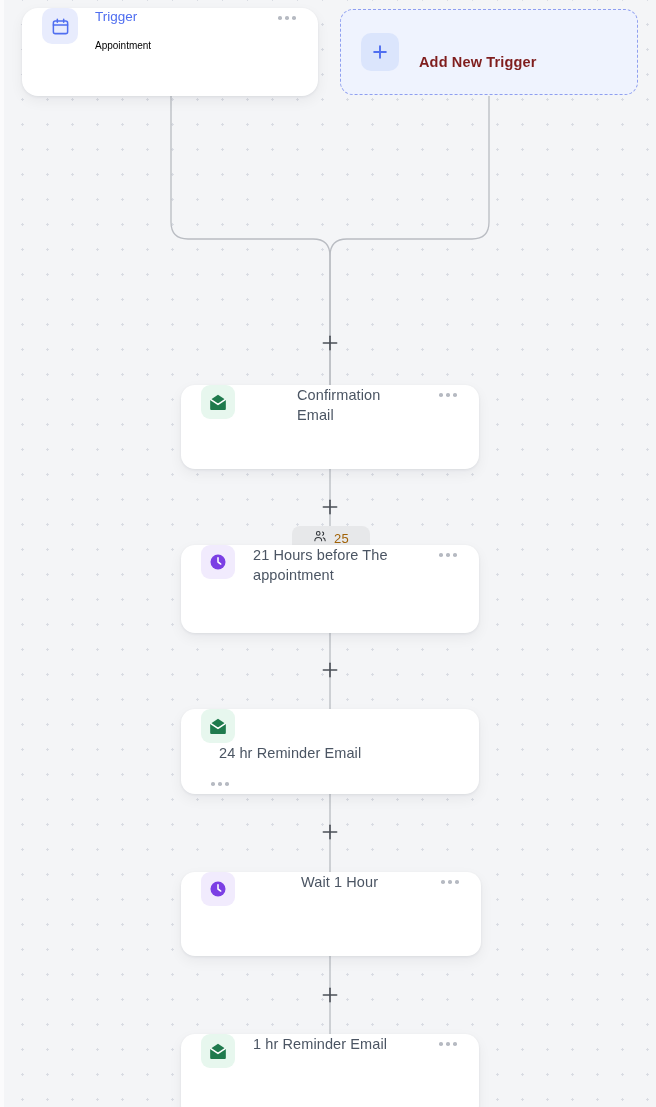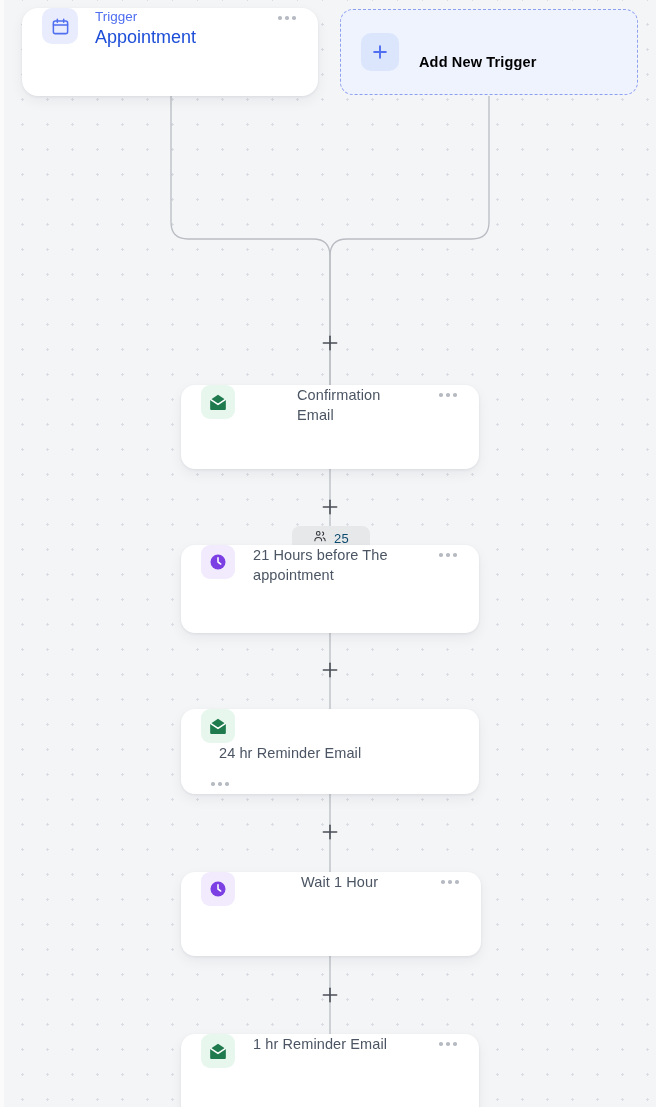--- a/index.html
+++ b/index.html
@@ -79,24 +79,24 @@
   }
   .card-title.two-line { white-space: normal; max-width: 190px; }
 
   .trigger-label {
     font-size: 13.5px;
     color: #4f6ef0;
     line-height: 18px;
     font-weight: 400;
   }
   .trigger-sub {
-    font-size: 18px;
-    color: #1d4ed8;
+    font-size: 10px;
+    color: #000000;
     line-height: 20px;
-    margin-top: 1px;
+    margin-top: 10px;
   }
 
   .dots-menu {
     flex: 0 0 auto;
     display: flex;
     gap: 3.5px;
     align-items: center;
     padding: 8px 2px 8px 10px;
     cursor: pointer;
   }
@@ -132,21 +132,21 @@
   #add-trigger .plus-tile {
     width: 38px; height: 38px;
     border-radius: 10px;
     background: #dbe5fc;
     display: flex; align-items: center; justify-content: center;
     flex: 0 0 38px;
   }
   #add-trigger .add-label {
     margin-left: 20px;
     font-size: 14.5px;
-    color: #000000;
+    color: #7f1d1d;
     font-weight: 700;
     letter-spacing: .15px;
     margin-top: 20px;
   }
 
   
   .plus-node {
     position: absolute;
     width: 20px; height: 20px;
     margin-left: -10px;
@@ -162,21 +162,21 @@
     background: #e7e8ea;
     border-radius: 8px 8px 0 0;
     display: flex;
     align-items: center;
     justify-content: center;
     gap: 7px;
     padding-bottom: 2px;
   }
   #contacts-badge .count {
     font-size: 13px;
-    color: #0c4a6e;
+    color: #a16207;
     letter-spacing: .2px;
     text-align: center;
   }
 
   
   #card-confirmation { left: 181px; top: 385px; width: 298px; height: 84px; gap: 44px; }
   #card-24h-wait     { left: 181px; top: 545px; width: 298px; height: 88px; }
   #card-24h-email    { left: 181px; top: 709px; width: 298px; height: 85px; flex-direction: column; }
   #card-wait-1h      { left: 181px; top: 872px; width: 300px; height: 84px; gap: 48px; }
   #card-1h-email     { left: 181px; top: 1034px; width: 298px; height: 85px; }

